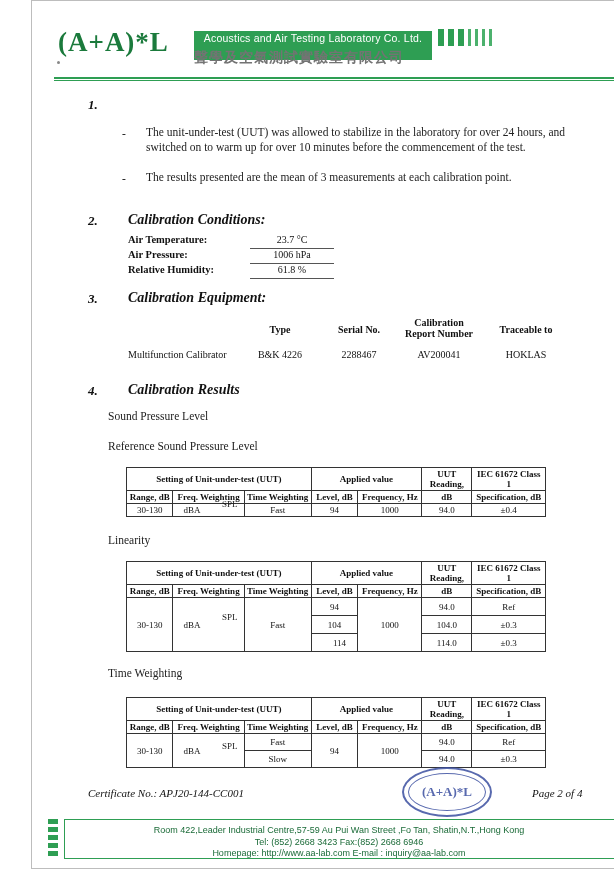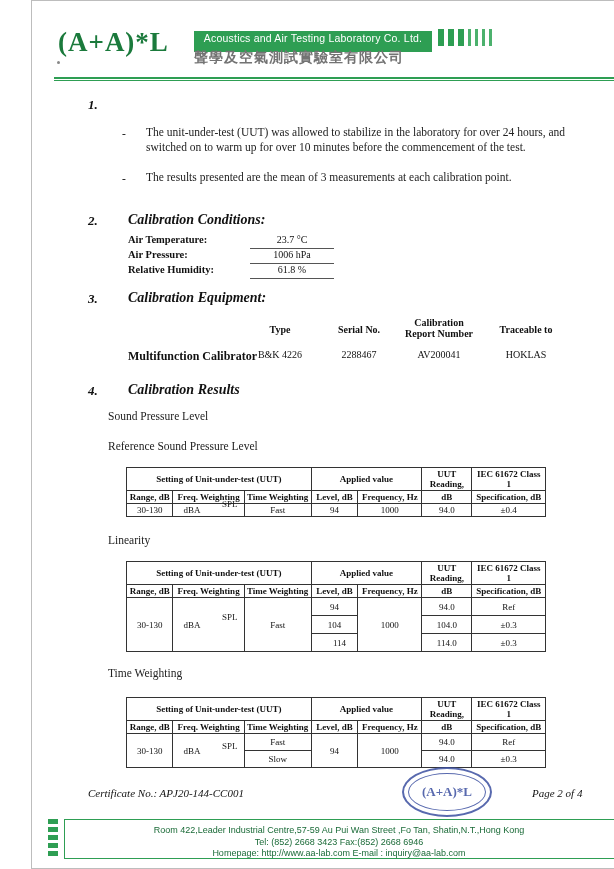--- a/index.html
+++ b/index.html
@@ -21,21 +21,21 @@
   .header{
     position:absolute;left:22px;top:26px;width:572px;height:46px;
   }
   .logo-aal{
     position:absolute;left:4px;top:0px;
     font-family:"Liberation Serif", serif;
     font-size:27px;font-weight:bold;color:#1b7a3c;
     letter-spacing:1px;
   }
   .logo-bar{
-    position:absolute;left:140px;top:4px;width:238px;height:21px;
+    position:absolute;left:140px;top:4px;width:238px;height:29px;
     background:#2e9e53;
   }
   .logo-bar span{
     display:block;color:#ffffff;font-size:10.5px;line-height:15px;
     text-align:center;font-family:"Liberation Sans", sans-serif;
     letter-spacing:.2px;
   }
   .logo-cn{
     position:absolute;left:140px;top:22px;
     font-size:14px;color:#737373;font-weight:bold;
@@ -71,21 +71,21 @@
   .body-text{
     position:absolute;font-size:11.5px;color:#222;line-height:15px;
   }
   
   .cond-label{position:absolute;font-size:10.5px;font-weight:bold;color:#111;}
   .cond-value{position:absolute;font-size:10px;color:#111;text-align:center;width:84px;}
   .cond-line{position:absolute;height:1px;background:#555;width:84px;}
   
   .eq-head{position:absolute;font-size:10px;font-weight:bold;color:#111;text-align:center;}
   .eq-cell{position:absolute;font-size:10px;color:#111;text-align:center;}
-  .eq-name{position:absolute;font-size:12px;font-weight:bold;color:#111;}
+  .eq-name{position:absolute;font-size:10px;font-weight:normal;color:#111;}
   
   .sub-head{position:absolute;font-size:11.5px;color:#222;}
   
   table.res{
     position:absolute;border-collapse:collapse;
     font-size:9px;color:#111;
     font-family:"Liberation Serif", serif;
   }
   table.res td,table.res th{
     border:1px solid #333;

